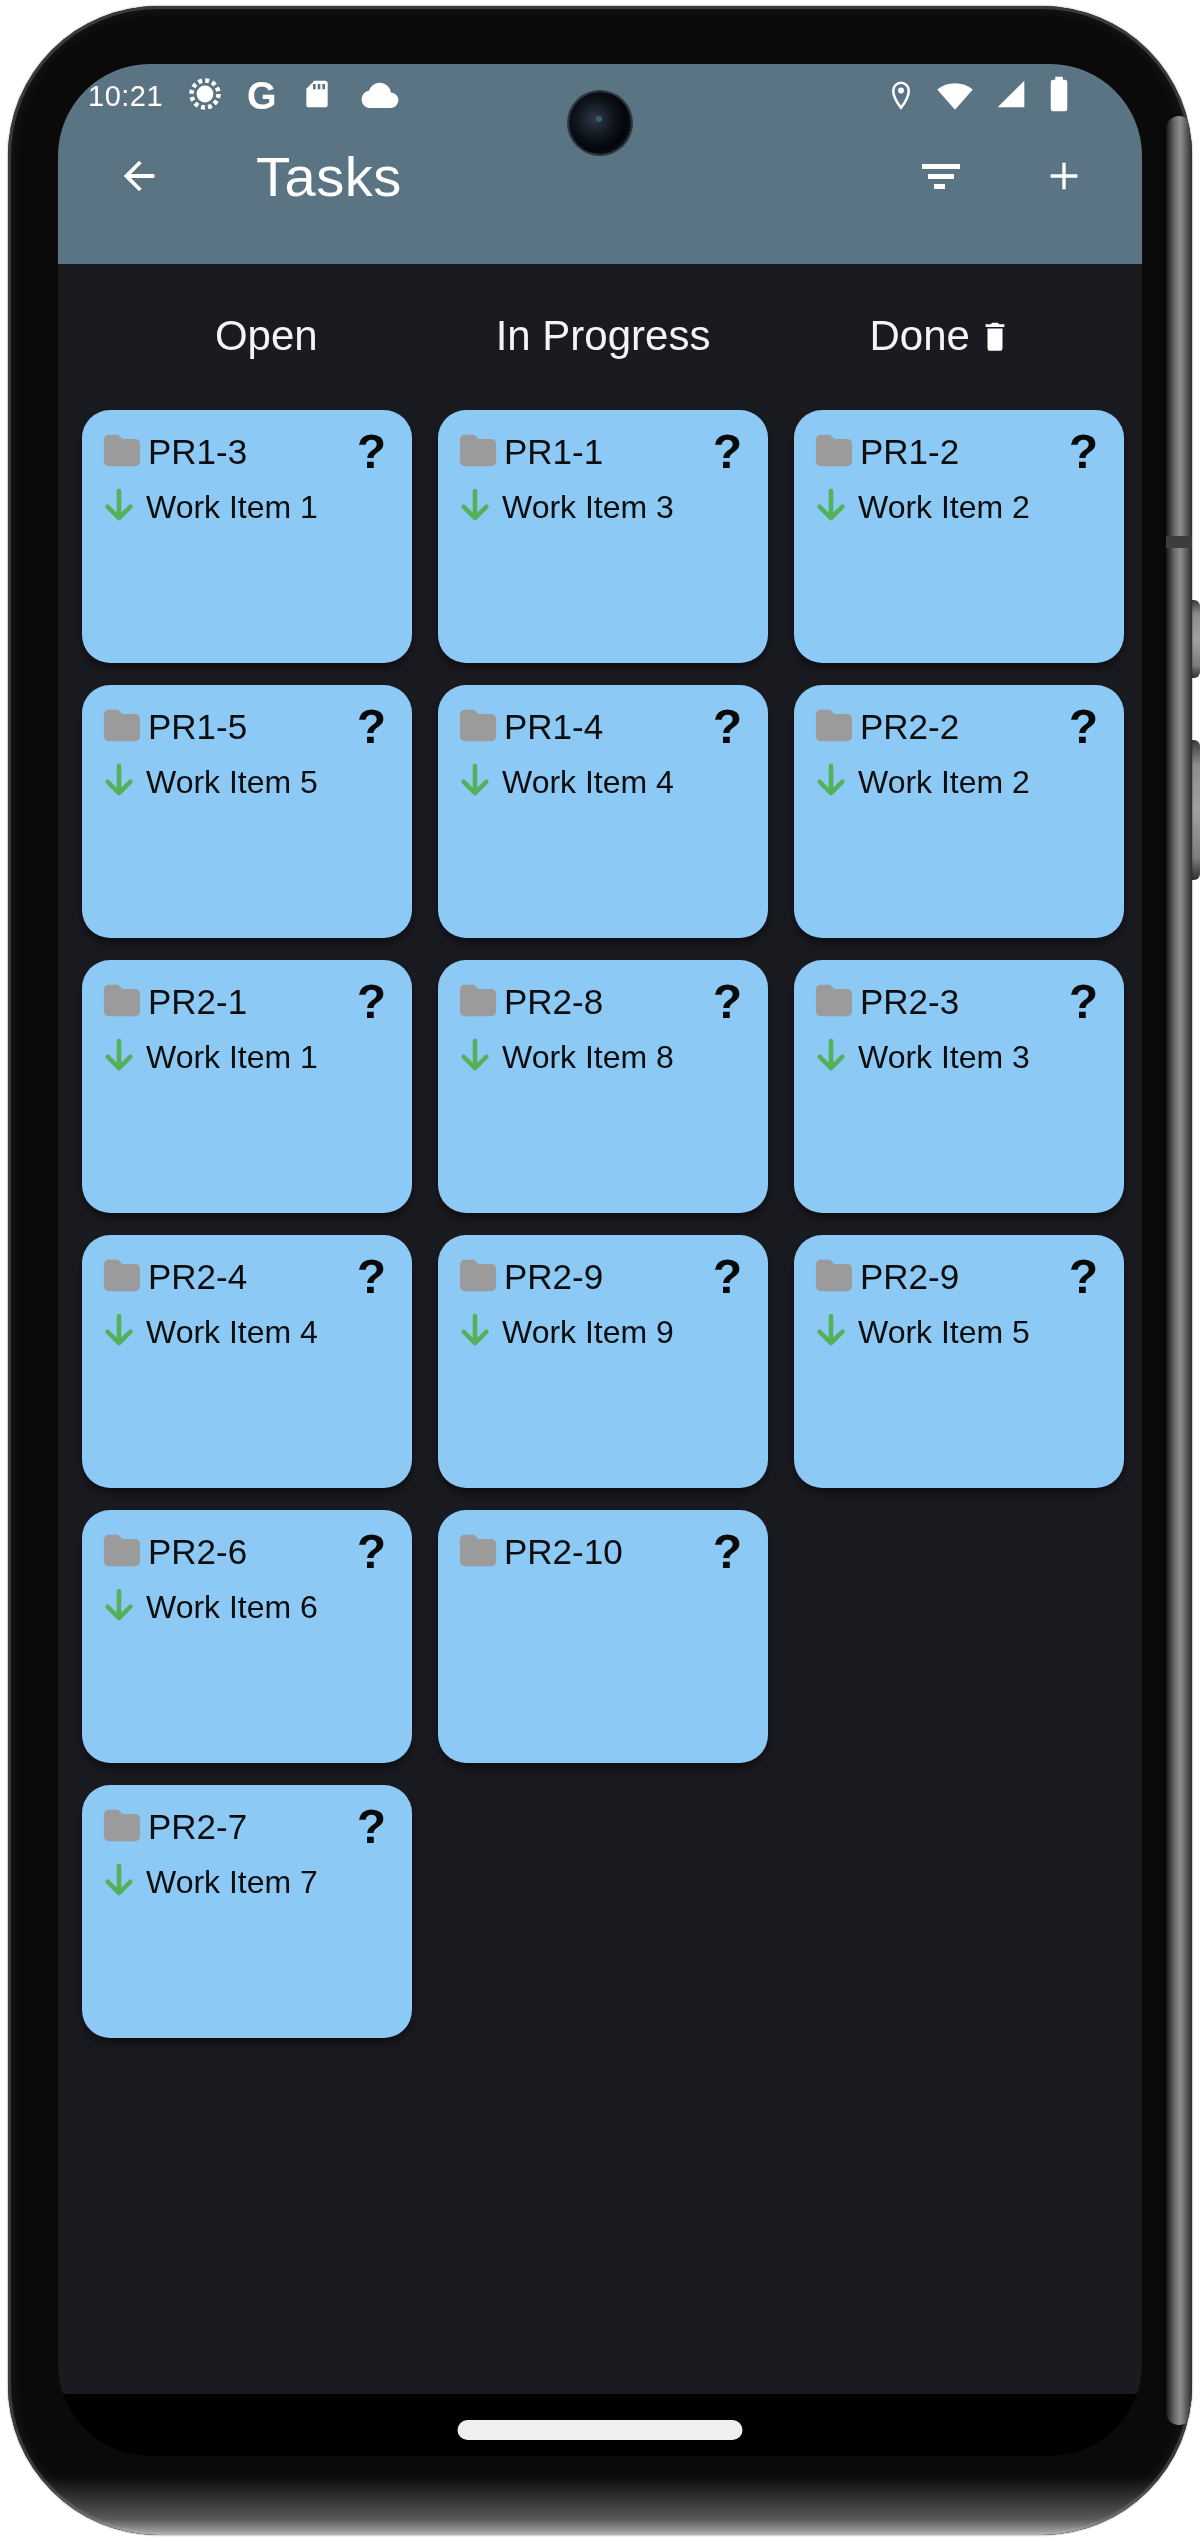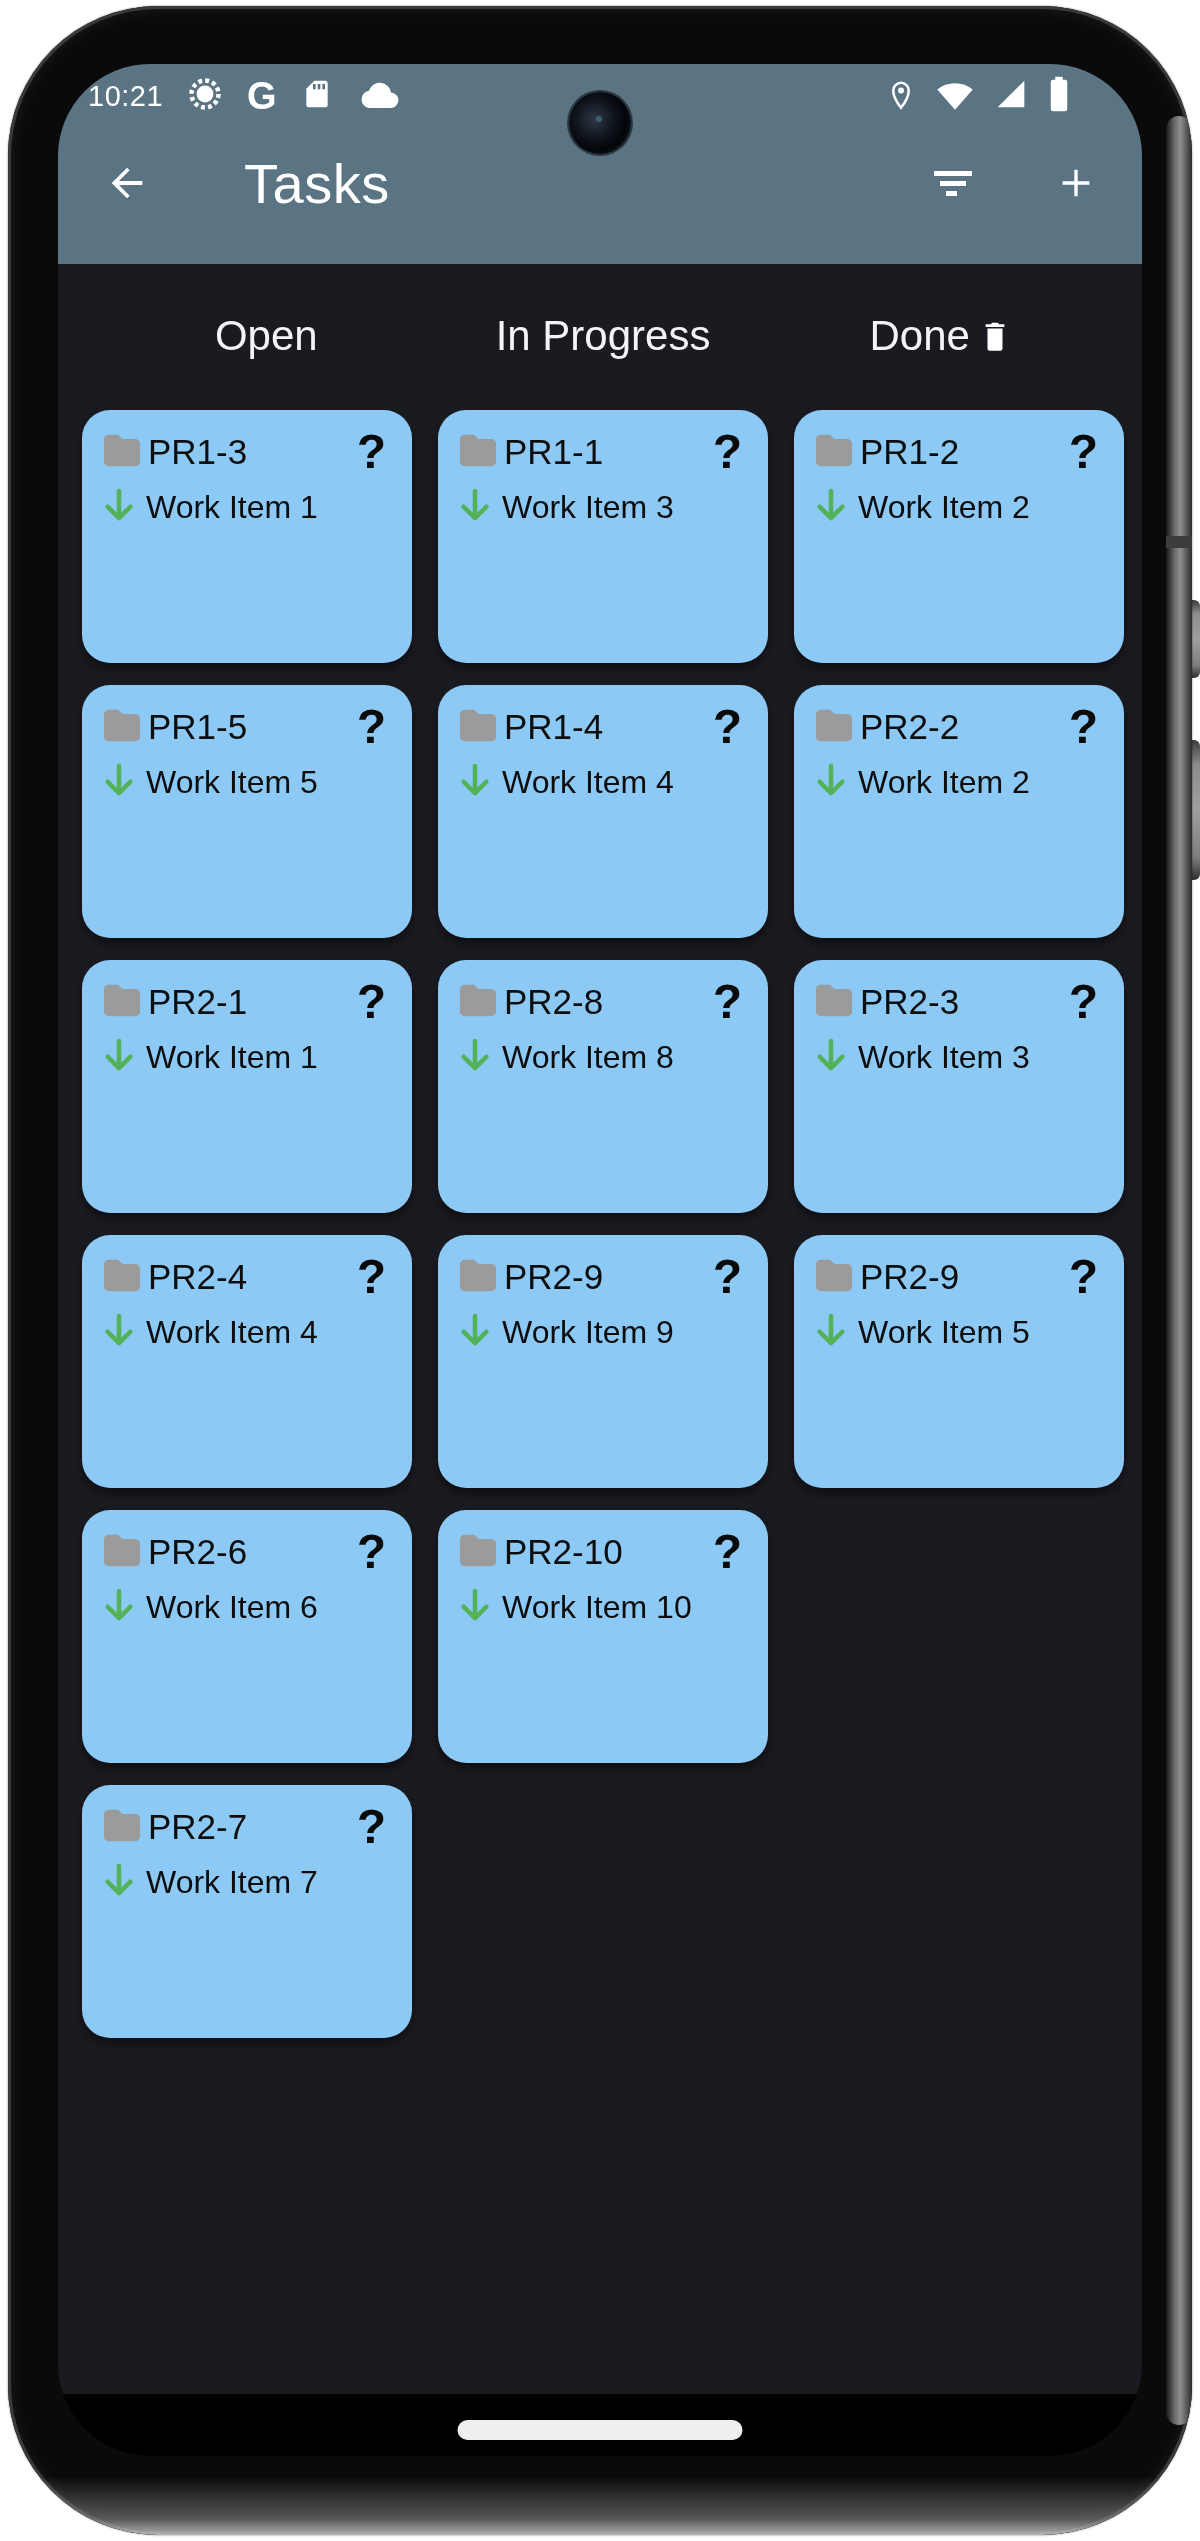--- a/index.html
+++ b/index.html
@@ -31,22 +31,22 @@
   .sb-left{display:flex;align-items:center;gap:24px;}
   .sb-time{font-size:29px;letter-spacing:.5px;}
   .sb-right{margin-left:auto;display:flex;align-items:center;gap:20px;}
   .sb-ic{display:block;}
   .g-letter{font-size:38px;font-weight:700;line-height:1;}
   .camera{position:absolute;left:50%;top:28px;transform:translateX(-50%);width:62px;height:62px;border-radius:50%;
     background:radial-gradient(circle at 42% 44%, #2c3947 0%, #10151c 38%, #03050a 62%, #1f2023 100%);
     box-shadow:0 0 0 2px rgba(0,0,0,.55);}
   .camera::after{content:"";position:absolute;left:27px;top:24px;width:6px;height:6px;border-radius:50%;
     background:#3e6e7c;opacity:.8;}
-  .titlebar{position:absolute;top:63px;left:0;right:0;height:112px;display:flex;align-items:center;
-    padding:0 46px;text-align:right;}
+  .titlebar{position:absolute;top:56px;left:0;right:0;height:112px;display:flex;align-items:center;
+    padding:0 58px;text-align:right;}
   .title{font-size:56px;font-weight:500;margin-left:94px;letter-spacing:.5px;}
   .icon-btn{display:flex;align-items:center;justify-content:center;background:none;border:none;padding:0;cursor:pointer;}
   .tb-filter{margin-left:auto;}
   .tb-plus{margin-left:82px;}
 
   
   .headers{display:flex;margin:44px 16px 46px;padding:0 18px 0 24px;}
   .col-head{flex:1;display:flex;align-items:center;justify-content:center;gap:10px;
     color:#f4f4f6;font-size:42px;line-height:56px;}
   .board{display:flex;gap:26px;padding:0 18px 0 24px;}
@@ -328,26 +328,20 @@
               </div>
           </div>
           <div class="card">
             <div class="card-top">
                 <span class="fold"><svg width="48" height="40" viewBox="0 0 48 42">
                     <path fill="#9B9B9B" d="M10 5h10l4.5 4.5H38a5 5 0 0 1 5 5V33a5 5 0 0 1-5 5H10a5 5 0 0 1-5-5V10a5 5 0 0 1 5-5z"></path>
                   </svg></span>
                 <span class="card-id">PR2-10</span>
                 <span class="qmark">?</span>
               </div>
-            <div class="card-sub">
-                <span class="arr"><svg width="42" height="42" viewBox="0 0 24 24">
-                    <path fill="none" stroke="#53B257" stroke-width="2.6" stroke-linecap="round" stroke-linejoin="round" d="M12 4v15M5.5 13 12 19.5 18.5 13"></path>
-                  </svg></span>
-                <span class="card-title">Work Item 10</span>
-              </div>
           </div>
         </div>
 
         <div class="column">
           <div class="card">
             <div class="card-top">
                 <span class="fold"><svg width="48" height="40" viewBox="0 0 48 42">
                     <path fill="#9B9B9B" d="M10 5h10l4.5 4.5H38a5 5 0 0 1 5 5V33a5 5 0 0 1-5 5H10a5 5 0 0 1-5-5V10a5 5 0 0 1 5-5z"></path>
                   </svg></span>
                 <span class="card-id">PR1-2</span>

